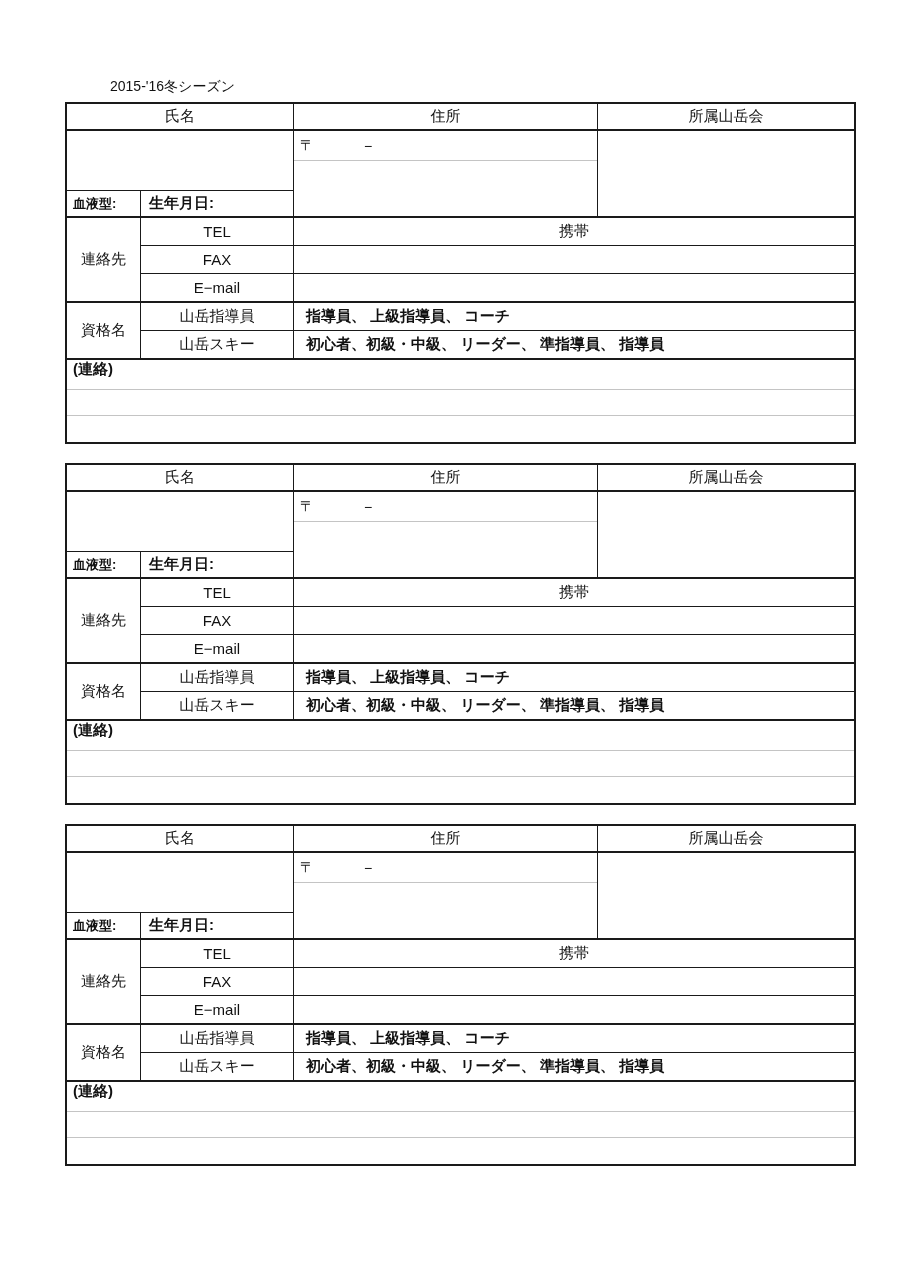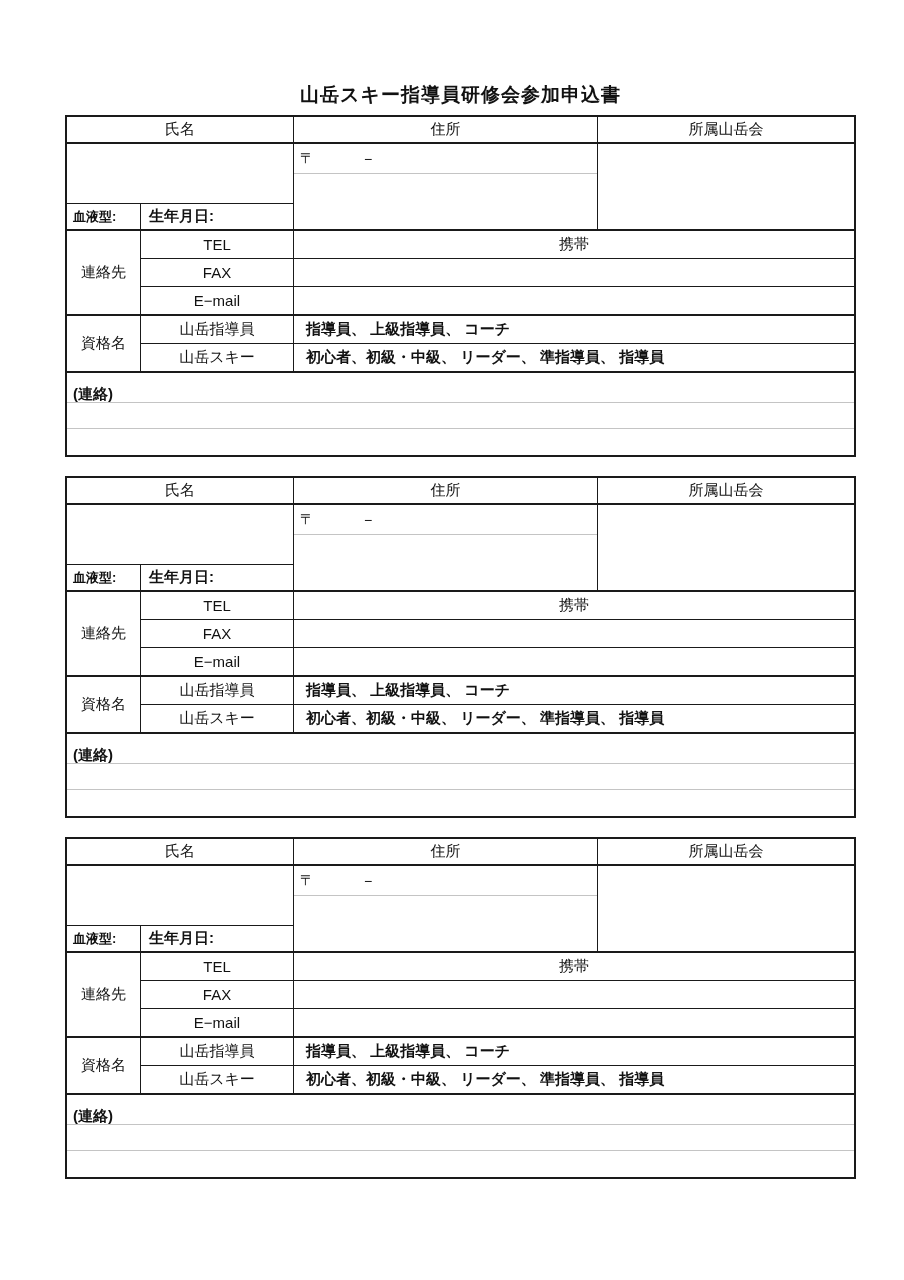--- a/index.html
+++ b/index.html
@@ -64,28 +64,28 @@
   .address-cell{flex-direction:column;align-items:stretch;justify-content:flex-start;}
   .postal-row{
     height:30px;
     border-bottom:1px solid var(--lc);
     display:flex;
     align-items:center;
     padding-left:6px;
     font-size:14px;
   }
   .postal-sep{margin-left:50px;}
-  .remarks-cell{padding-top:12px;}
+  .remarks-cell{padding-top:0;}
 </style>
 </head>
 <body>
 
 <div class="page">
 
-  <div class="title">山岳スキー指導員研修会参加申込書</div>
+  <div class="season">2015-'16冬シーズン</div>
 
   <div id="forms">
     <div class="form-grid">
 
       <div class="cell c br1 bb2" style="grid-area:1/1/2/3">氏名</div>
       <div class="cell c br1 bb2" style="grid-area:1/3/2/4">住所</div>
       <div class="cell c bb2" style="grid-area:1/4/2/5">所属山岳会</div>
 
       <div class="cell br1 bb1" style="grid-area:2/1/4/3"></div>
 

